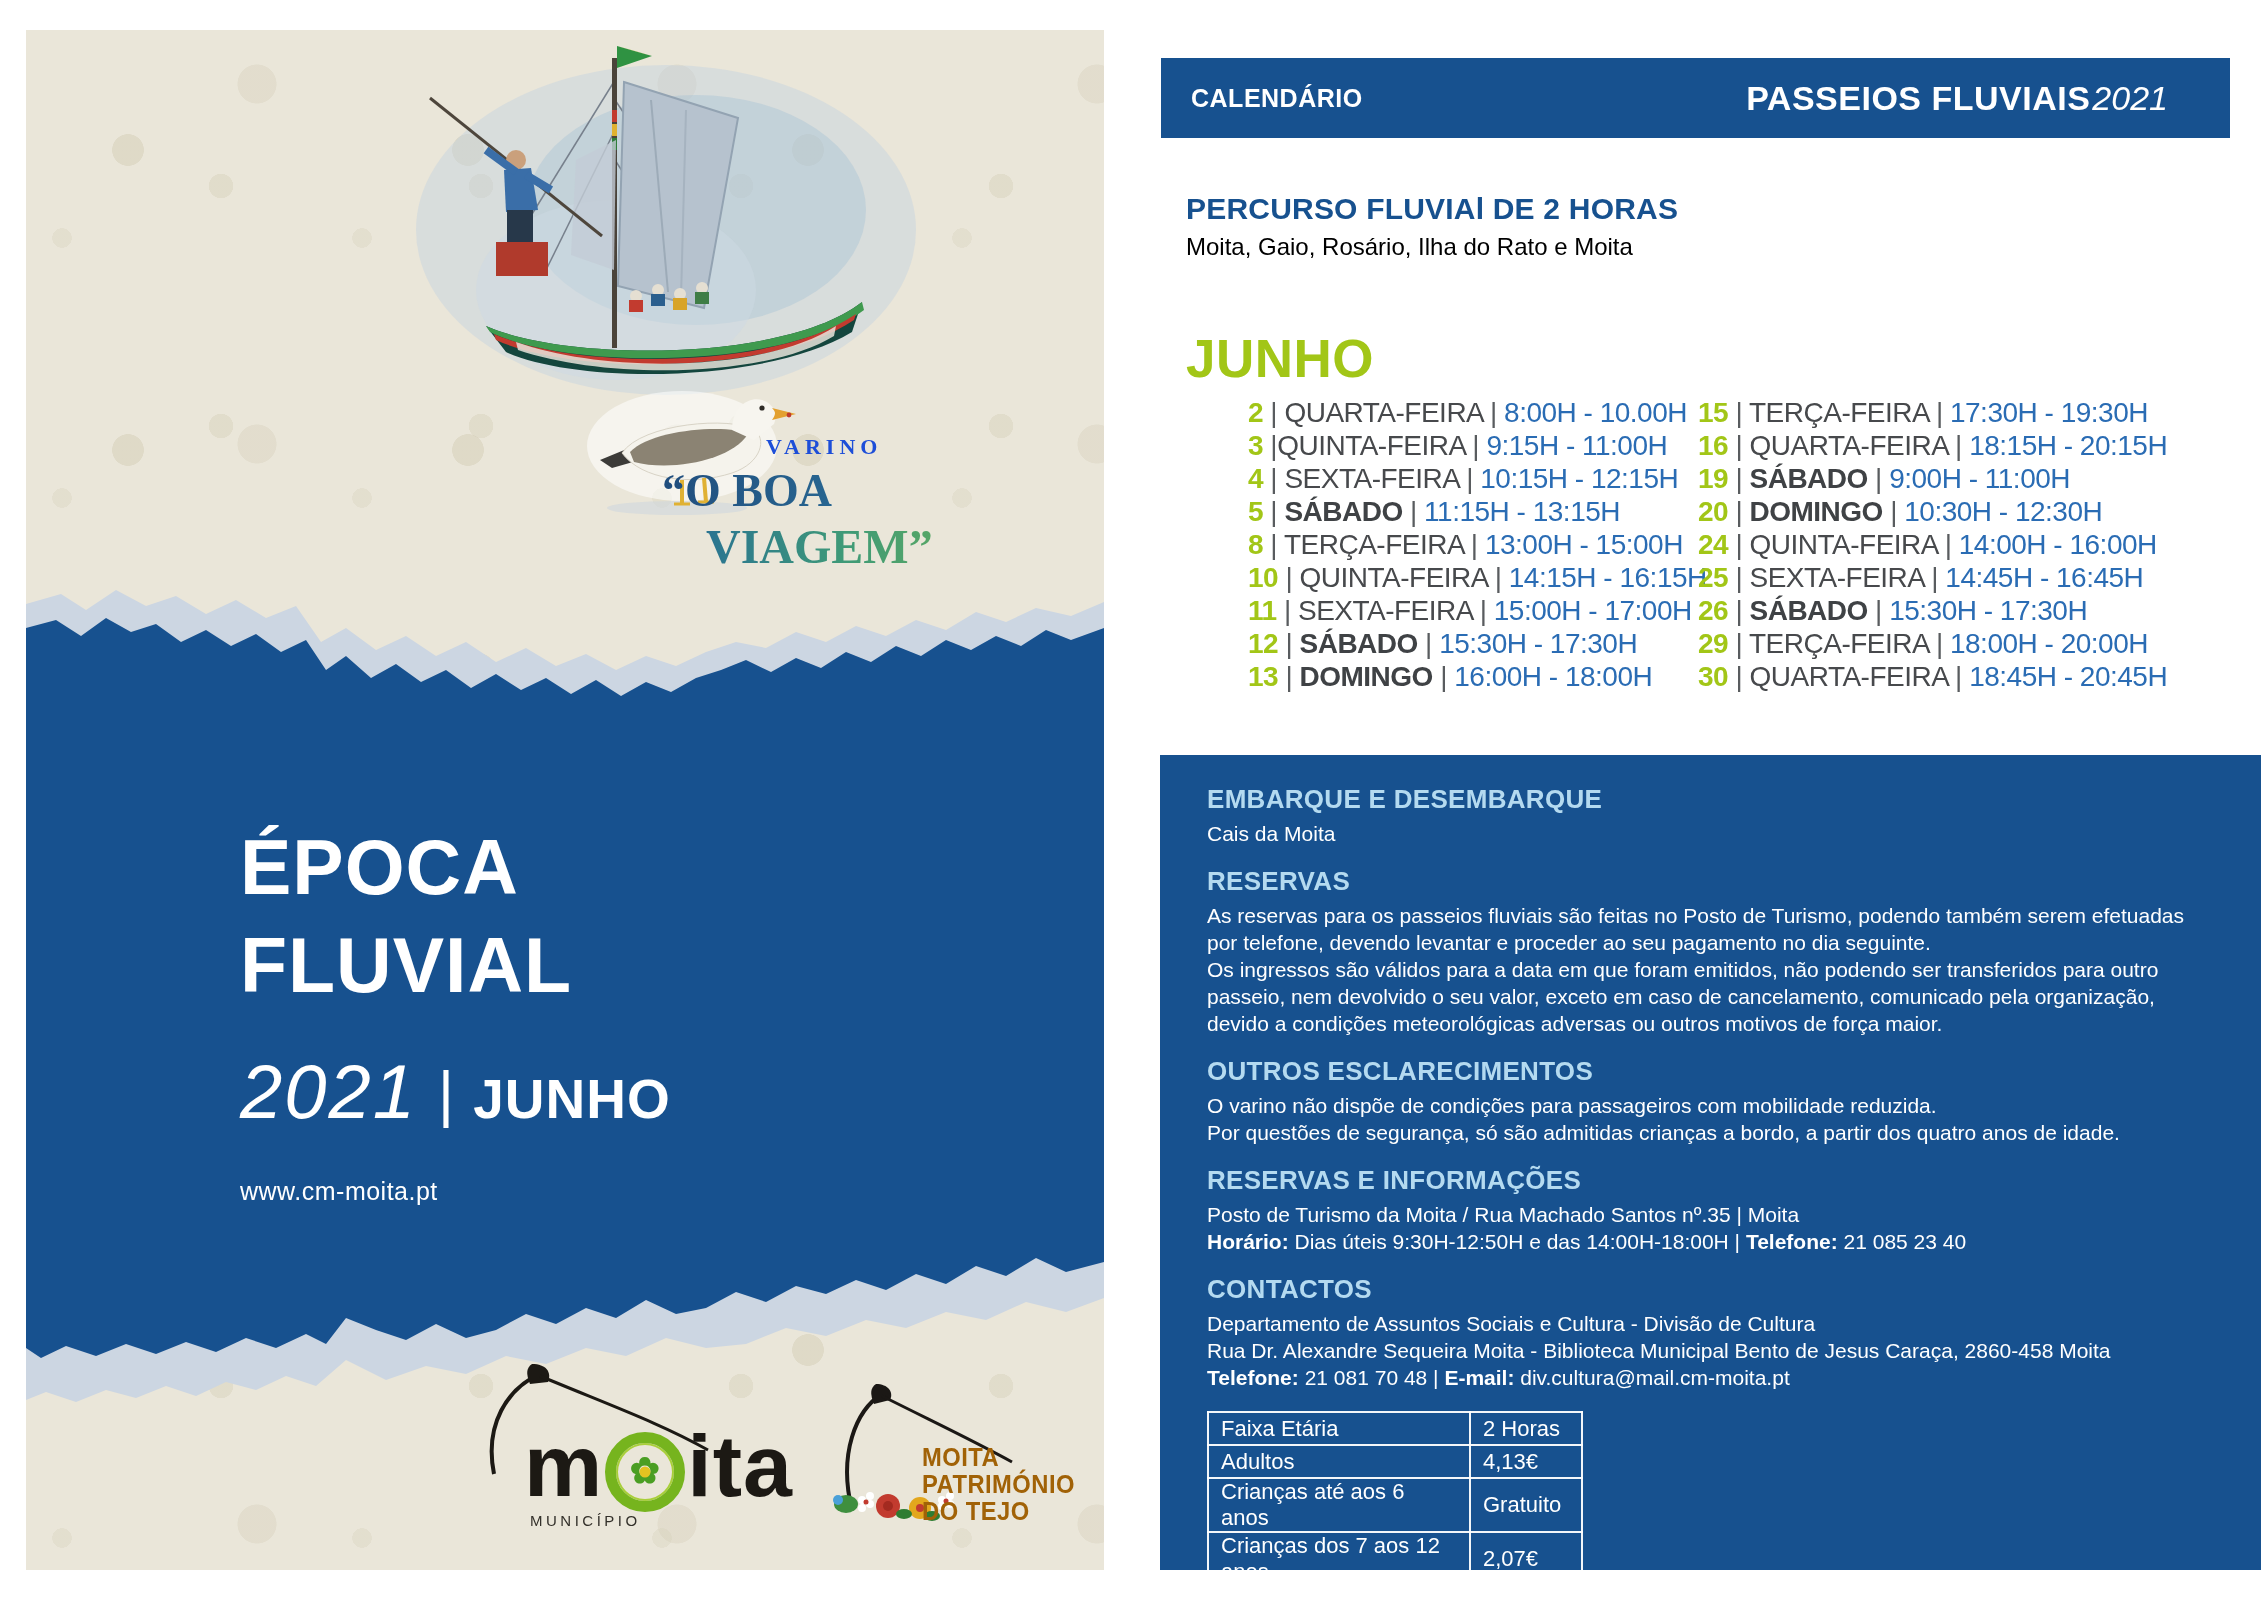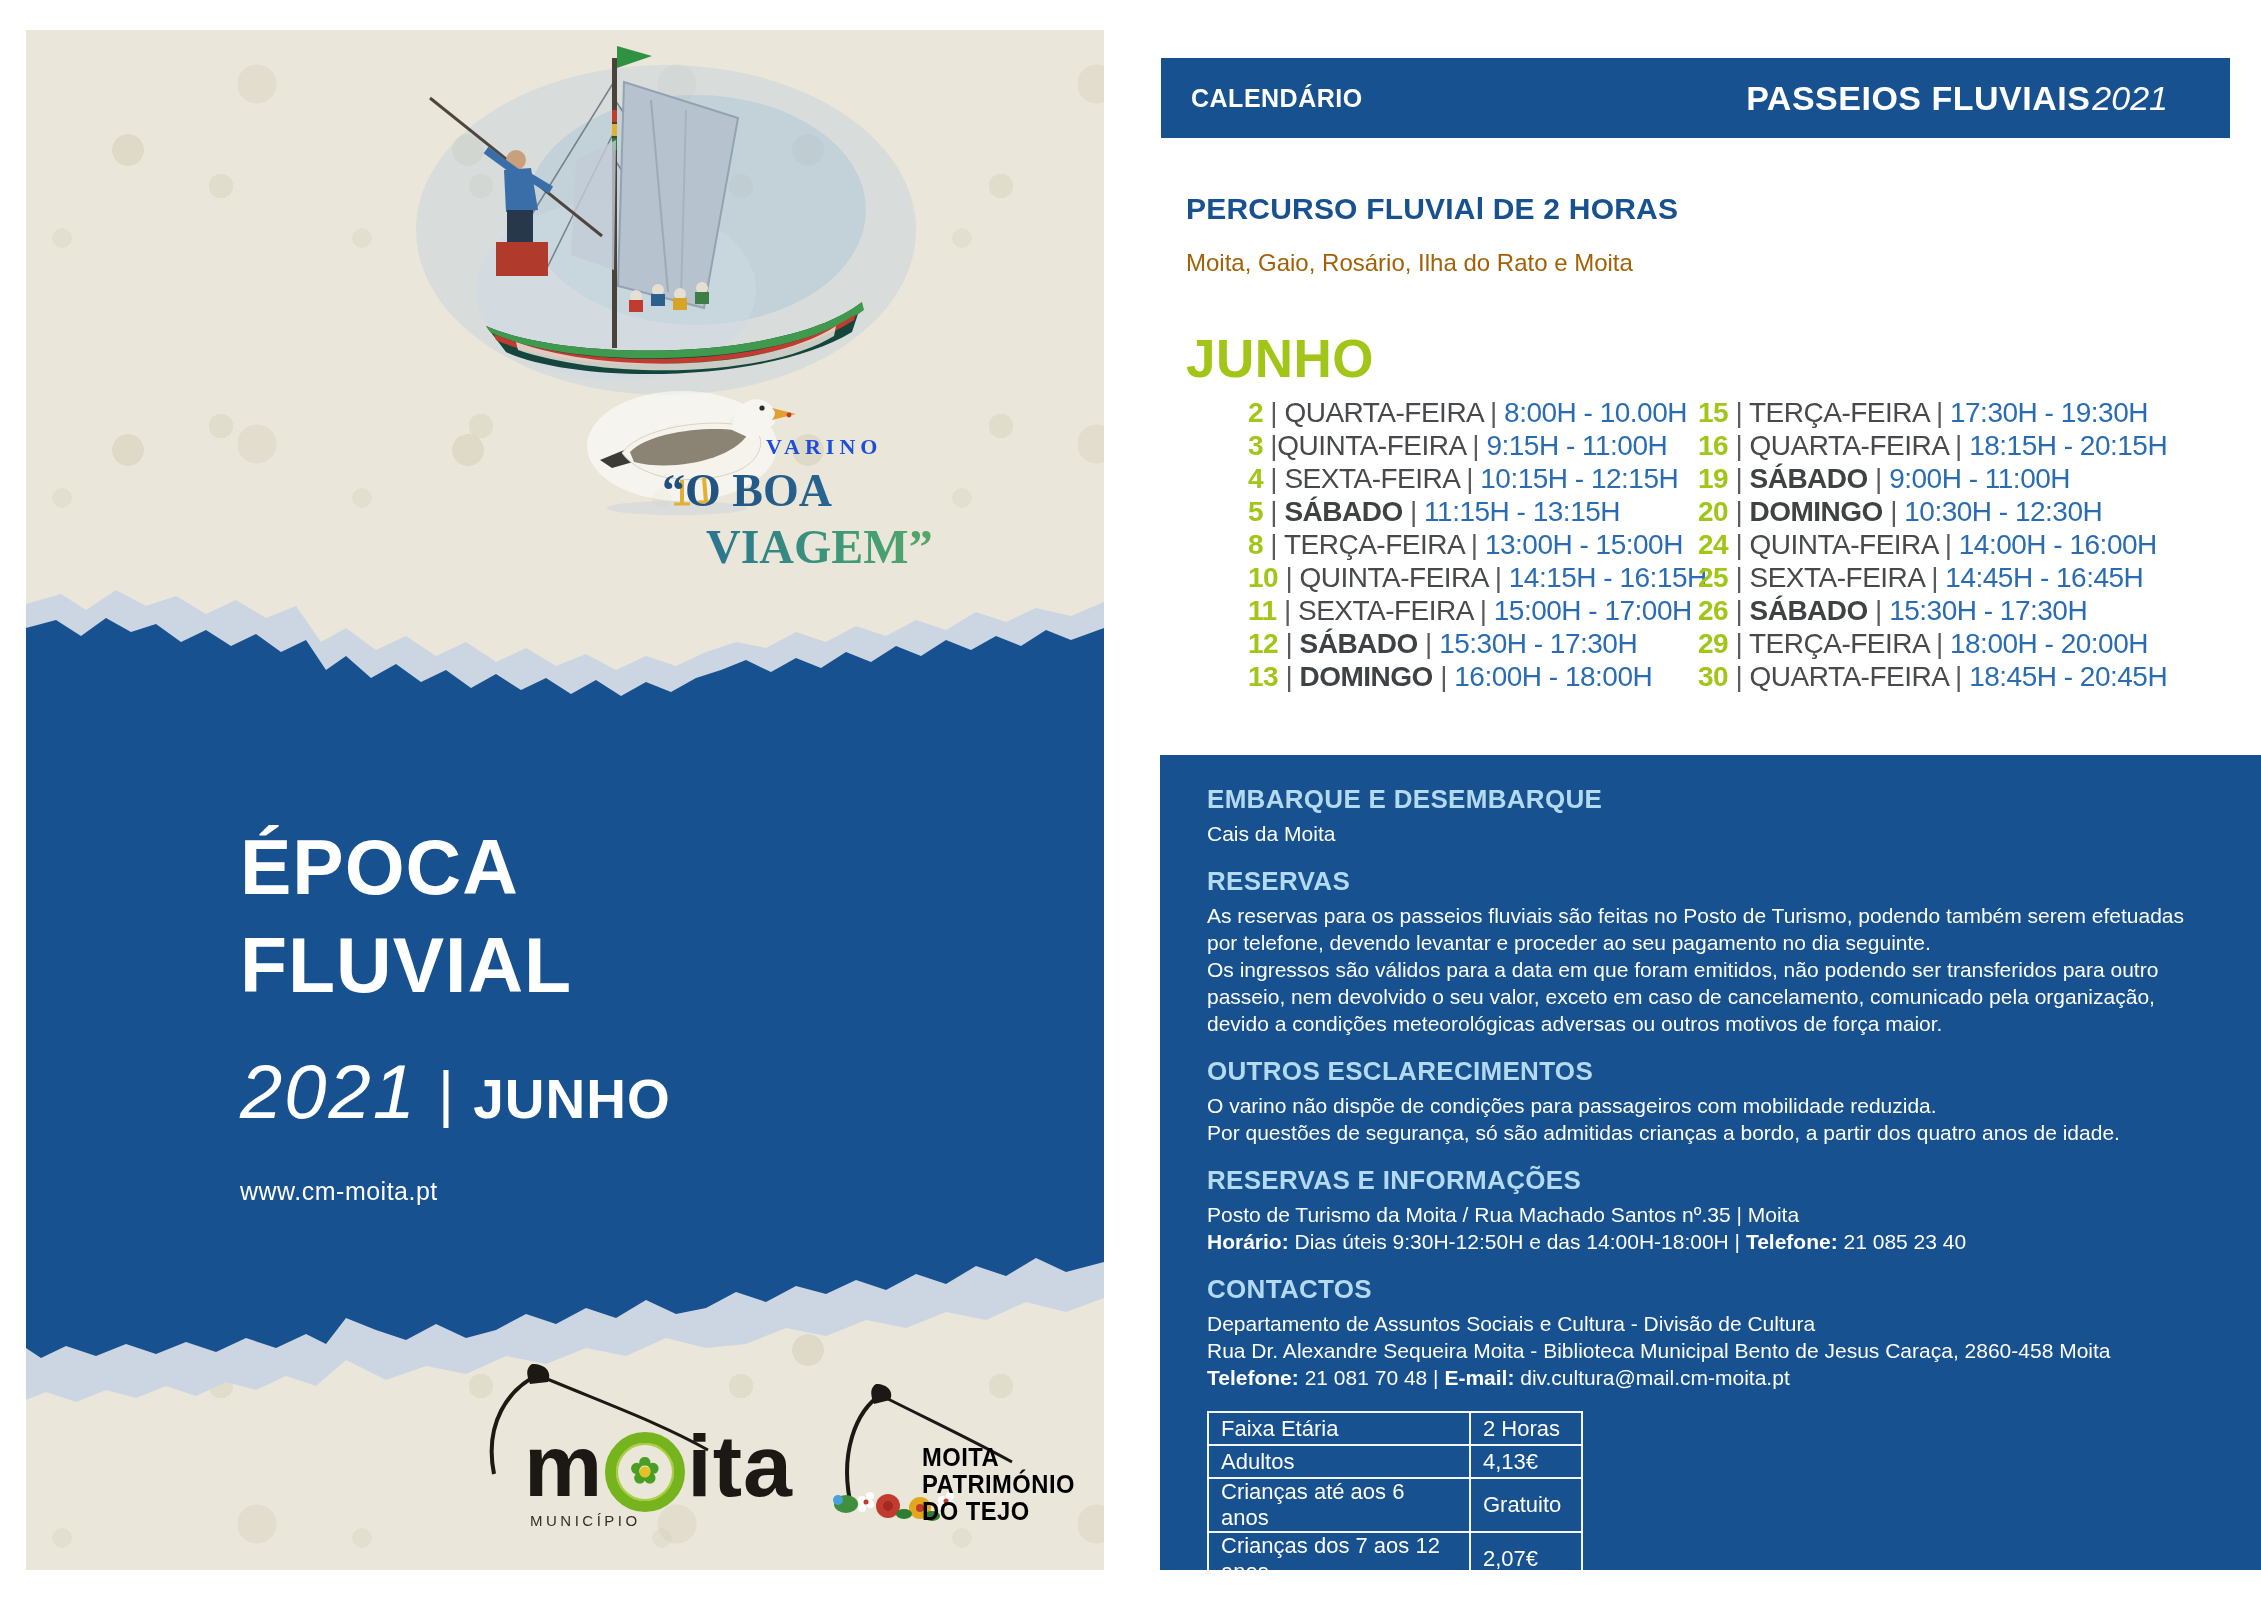--- a/index.html
+++ b/index.html
@@ -45,37 +45,37 @@
               letter-spacing:1px;display:flex;align-items:center;line-height:88px;}
   .o-ring{display:inline-block;width:58px;height:58px;border:11px solid #76b41e;border-radius:50%;
           position:relative;margin:0 2px;top:6px;box-shadow:0 0 0 2px #a9cf3a inset;}
   .o-flower{position:absolute;left:50%;top:50%;transform:translate(-50%,-54%);font-size:36px;
             color:#4a9e23;line-height:36px;}
   .o-dot{position:absolute;left:50%;top:50%;transform:translate(-50%,-50%);width:11px;height:11px;
          border-radius:50%;background:#e3c321;}
   .municipio{position:absolute;left:34px;top:130px;font-size:15px;letter-spacing:3.5px;color:#33302a;}
 
   
-  .patri-logo{position:absolute;left:800px;top:1352px;width:260px;height:160px;color:#000000;}
+  .patri-logo{position:absolute;left:800px;top:1352px;width:260px;height:160px;color:#a16207;}
   .patri-svg{position:absolute;left:0;top:0;width:260px;height:150px;}
   .patri-text{position:absolute;left:96px;top:62px;font-size:25px;font-weight:800;
               letter-spacing:.5px;line-height:27px;transform:scaleX(.95);transform-origin:left;}
 
   
   .cal-bar{position:absolute;left:1161px;top:58px;width:1069px;height:80px;background:#17518f;
            display:flex;align-items:center;justify-content:space-between;
            padding:0 62px 0 30px;box-sizing:border-box;color:#ffffff;}
   .cal-left{font-size:25px;font-weight:700;letter-spacing:.5px;}
   .cal-right{font-size:34px;display:flex;align-items:baseline;gap:2px;}
   .cal-right .b{font-weight:800;letter-spacing:.5px;}
   .cal-right .y{font-style:italic;font-weight:300;}
 
   .route-title{position:absolute;left:1186px;top:192px;font-size:30px;font-weight:800;
                color:#17518f;letter-spacing:.2px;}
-  .route-sub{position:absolute;left:1186px;top:249px;font-size:24px;color:#a16207;}
+  .route-sub{position:absolute;left:1186px;top:233px;font-size:24px;color:#000000;}
   .month-title{position:absolute;left:1186px;top:328px;font-size:53px;font-weight:800;
                color:#a2c617;letter-spacing:.5px;}
 
   .sched-col{position:absolute;top:396px;width:520px;}
   .sched-col.c1{left:1248px;}
   .sched-col.c2{left:1698px;}
   .sched-row{font-size:28px;line-height:33px;letter-spacing:-.5px;white-space:nowrap;color:#595c5f;}
   .sched-row .num{color:#a2c617;font-weight:800;}
   .sched-row .day-name{color:#47494c;}
   .sched-row .day-name.bd{font-weight:800;color:#3f4245;}

